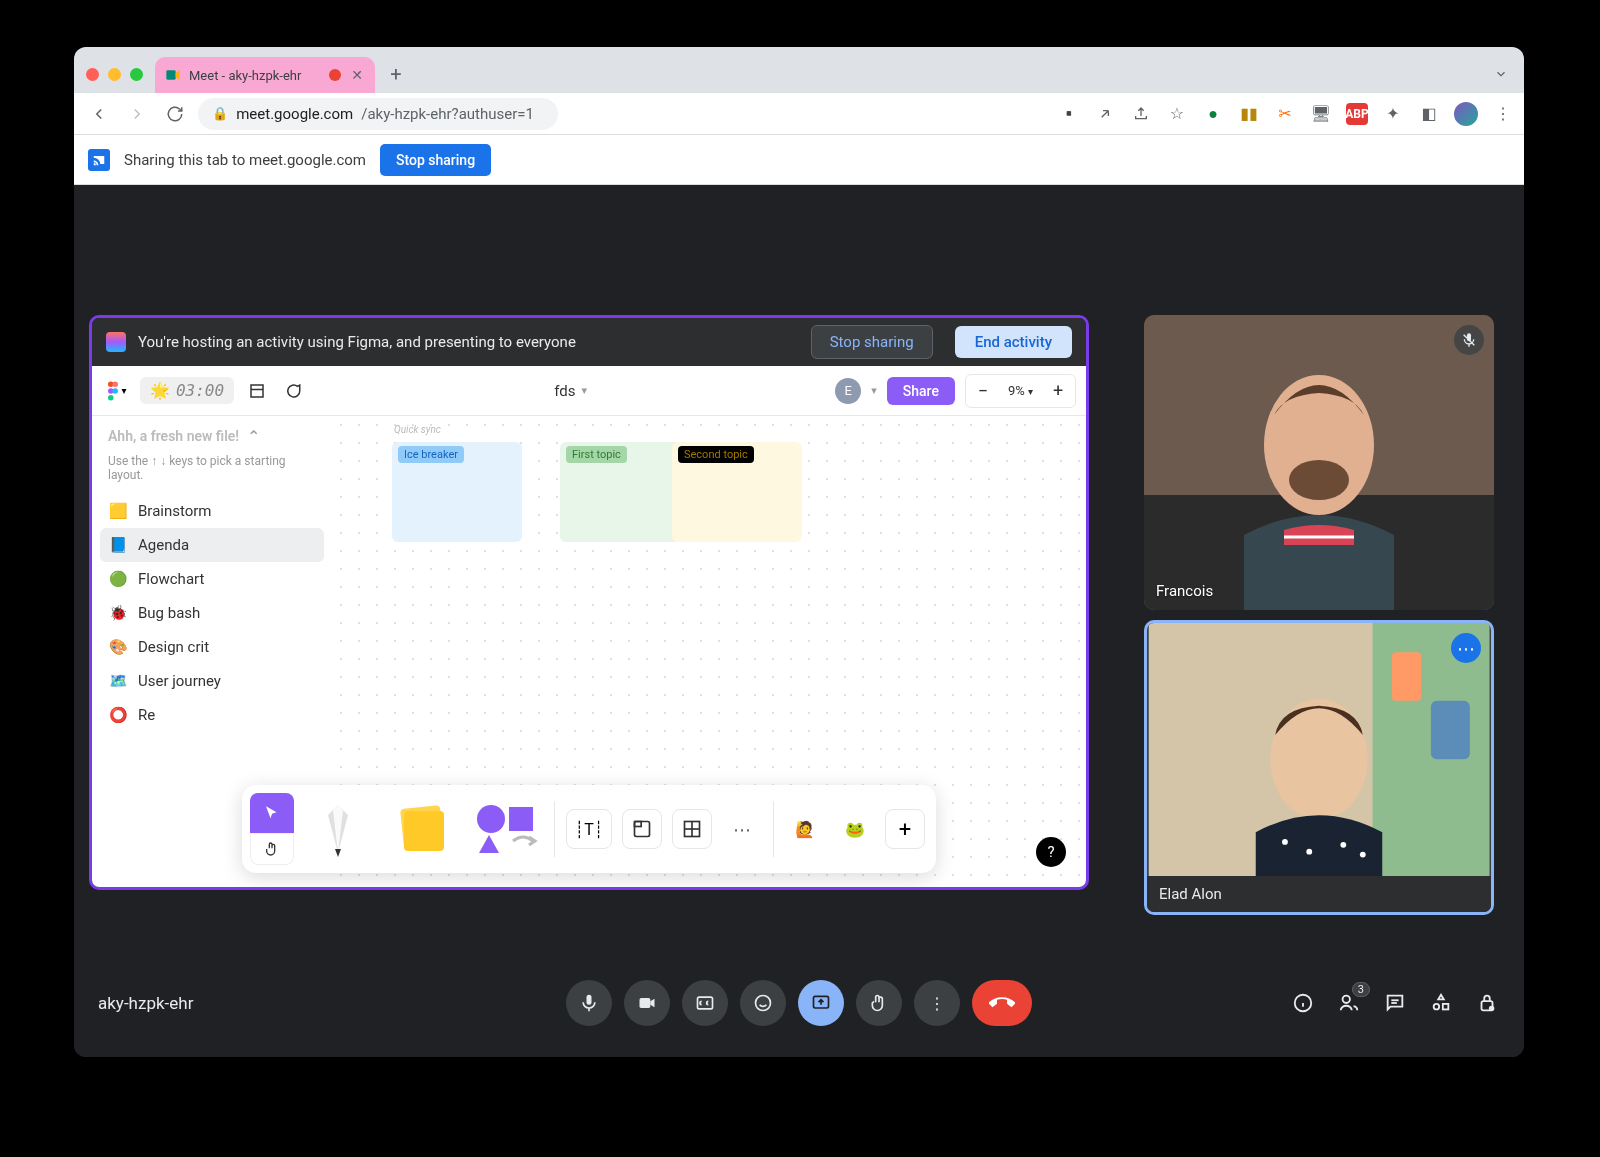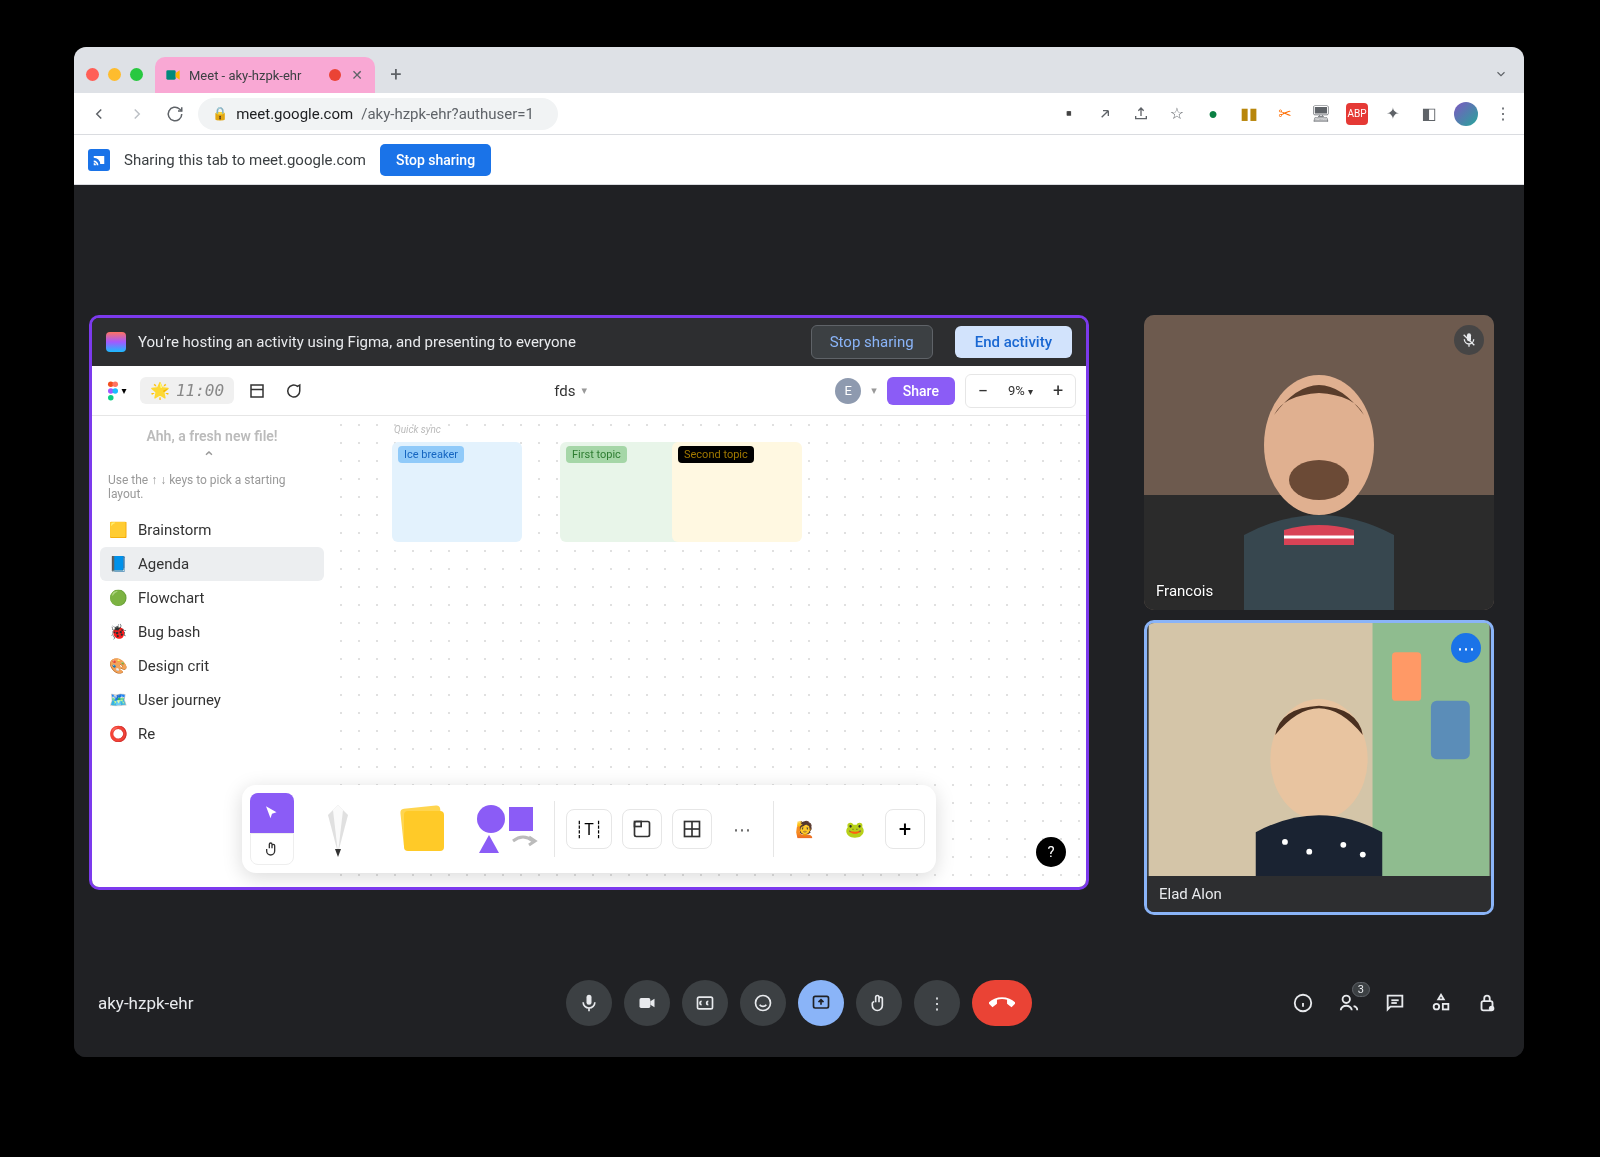--- a/index.html
+++ b/index.html
@@ -17,21 +17,21 @@
   .newtab { width:30px;height:30px; display:flex;align-items:center;justify-content:center; font-size:20px; color:#5f6368; margin-left:6px; margin-bottom:4px; cursor:pointer;}
   .tab-overflow{ margin-left:auto; margin-right:8px; margin-bottom:8px; color:#5f6368; cursor:pointer;}
   
   .addrbar { height: 42px; background:#fff; display:flex; align-items:center; padding:0 10px; gap:8px; border-bottom:1px solid #dadce0;}
   .nav-ico { width:30px;height:30px; display:flex;align-items:center;justify-content:center; color:#5f6368; font-size:18px; cursor:pointer; border-radius:50%;}
   .url { flex:0 1 auto; background:#f1f3f4; border-radius:20px; height:32px; display:flex; align-items:center; padding:0 14px; gap:8px; color:#202124; font-size:15px; min-width:360px;}
   .url .lock{font-size:13px;color:#5f6368;}
   .url .domain{color:#202124;} .url .path{color:#5f6368;}
   .ext-row{margin-left:auto; display:flex; gap:14px; align-items:center;}
   .ext{width:22px;height:22px;display:flex;align-items:center;justify-content:center;font-size:16px;color:#5f6368;cursor:pointer;}
-  .ext.abp{background:#e53935;color:#fff;border-radius:4px;font-size:10px;font-weight:400;text-align:center;}
+  .ext.abp{background:#e53935;color:#fff;border-radius:4px;font-size:12px;font-weight:700;text-align:center;}
   .ext.green{color:#0b8043;}
   .ext.book{color:#b8860b;}
   .ext.sci{color:#ff6d00;position:relative;}
   .avatar{width:24px;height:24px;border-radius:50%;background:linear-gradient(135deg,#7e57c2,#26a69a);}
   
   .sharebar{height:50px;background:#fff;display:flex;align-items:center;gap:14px;padding:0 14px;border-bottom:1px solid #dadce0;}
   .sharebar .cast{width:22px;height:22px;background:#1a73e8;border-radius:3px;display:flex;align-items:center;justify-content:center;color:#fff;font-size:12px;}
   .sharebar .msg{font-size:15px;color:#3c4043;}
   .btn-primary{background:#1a73e8;color:#fff;border:none;border-radius:5px;padding:8px 16px;font-size:14px;font-weight:500;cursor:pointer;}
   
@@ -203,21 +203,21 @@
                 <circle cx="4" cy="3" r="2.5" fill="#f24e1e"></circle>
                 <circle cx="8" cy="3" r="2.5" fill="#ff7262"></circle>
                 <circle cx="4" cy="9" r="2.5" fill="#a259ff"></circle>
                 <circle cx="8" cy="9" r="2.5" fill="#1abcfe"></circle>
                 <circle cx="4" cy="15" r="2.5" fill="#0acf83"></circle>
               </svg>
               <span style="font-size:10px;">▾</span>
             </div>
           <div class="timer-chip">
             <span>🌟</span>
-            <span class="t">11:00</span>
+            <span class="t">03:00</span>
           </div>
           <div class="fig-ico">
               <svg width="18" height="18" viewBox="0 0 24 24" fill="none" stroke="#333" stroke-width="2">
                 <rect x="4" y="4" width="16" height="16"></rect>
                 <line x1="4" y1="10" x2="20" y2="10"></line>
               </svg>
             </div>
           <div class="fig-ico">
               <svg width="18" height="18" viewBox="0 0 24 24" fill="none" stroke="#333" stroke-width="2">
                 <path d="M21 12a8 8 0 1 1-3-6.2L21 4v8z"></path>
@@ -231,21 +231,21 @@
           <span style="color:#999;font-size:11px;">▾</span>
           <button class="share-btn">Share</button>
           <div class="zoom-grp">
             <div class="zoom-btn">−</div>
             <div class="zoom-val"><span>9%</span> <span style="font-size:10px;">▾</span></div>
             <div class="zoom-btn">+</div>
           </div>
         </div>
         <div class="fig-body">
           <div class="fig-side">
-            <div style="display:flex;align-items:center;flex-direction:column;">
+            <div style="display:flex;align-items:center;">
               <div class="fresh">Ahh, a fresh new file!</div>
               <span style="color:#999;cursor:pointer;padding-right:6px;">⌃</span>
             </div>
             <div class="hint">Use the ↑ ↓ keys to pick a starting layout.</div>
             <div id="tmpl-list">
                 <div class="tmpl-row">
                   <span class="tmpl-ico">🟨</span>
                   <span>Brainstorm</span>
                 </div>
                 <div class="tmpl-row active">

